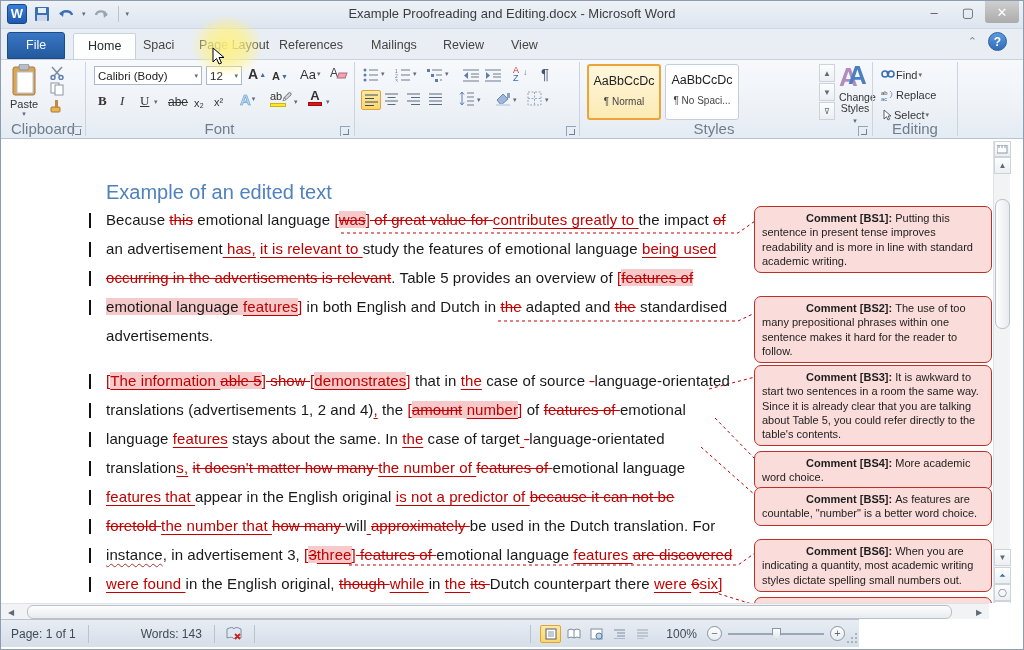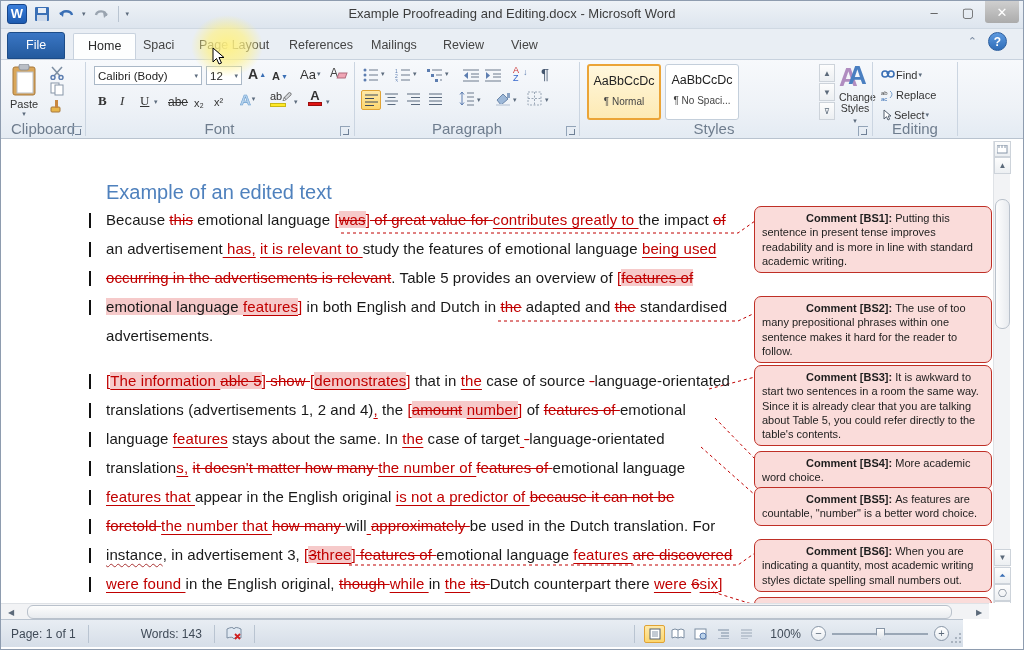--- a/index.html
+++ b/index.html
@@ -92,21 +92,21 @@
   .vbot { position:absolute; left:0; }
 
   
   #hscroll { position:absolute; left:0; top:602px; width:988px; height:16px; background:#f2f3f5; border-top:1px solid #dfe2e6; z-index:4; }
   .hbtn { position:absolute; top:1px; width:16px; height:14px; display:flex; align-items:center; justify-content:center;
     font-size:8px; color:#5c6a7a; }
   #hthumb { position:absolute; left:26px; top:1px; width:925px; height:14px; border-radius:6px;
     background:linear-gradient(#fdfdfd,#e8ebef); border:1px solid #b9c1cb; }
 
   
-  #statusbar { position:absolute; left:0; top:618px; width:962px; height:28px;
+  #statusbar { position:absolute; left:0; top:618px; width:858px; height:28px;
     background:linear-gradient(#e8edf3,#d6dee8); border-top:1px solid #b9c3cf; font-size:12px; color:#3f4a57;
     display:flex; align-items:center; }
   .ssep { width:1px; height:18px; background:#b9c4d1; margin:0 8px; }
   .sitem { padding:0 4px;margin-left:40px; }
   .viewbtn { width:21px; height:18px; display:flex; align-items:center; justify-content:center; margin:0 1px; }
   .zoomwrap { display:flex; align-items:center; gap:6px; }
   .zbtn { width:15px; height:15px; border-radius:50%; border:1px solid #8795a6; color:#5c6a7a;
     font-size:11px; line-height:13px; text-align:center; background:linear-gradient(#fff,#e8ecf1); }
   .ztrack { position:relative; width:96px; height:2px; background:#9aa7b6; }
   .zthumb { position:absolute; left:44px; top:-5px; width:9px; height:12px; background:linear-gradient(#fdfdfd,#dfe4ea);
@@ -155,21 +155,21 @@
     <div class="wbtn">▢</div>
     <div class="wbtn close">✕</div>
   </div>
 </div>
 
 <div id="tabrow">
   <div class="tab file" style="left:6px">File</div>
   <div class="tab active" style="left:72px">Home</div>
   <div class="tab" style="left:128px">Spaci</div>
   <div class="tab" style="left:184px">Page Layout</div>
-  <div class="tab" style="left:274px">References</div>
+  <div class="tab" style="left:264px">References</div>
   <div class="tab" style="left:356px">Mailings</div>
   <div class="tab" style="left:428px">Review</div>
   <div class="tab" style="left:496px">View</div>
 </div>
 <div class="clickglow"></div>
 <div id="cursor">
   <svg width="14" height="20">
       <path d="M1 1 L1 15 L4.5 11.5 L7 17 L9.5 16 L7 10.5 L12 10.5 Z" fill="#fff" stroke="#000" stroke-width="1"></path>
     </svg>
 </div>
@@ -373,21 +373,20 @@
     </div>
       <span class="dd" style="position:absolute;left:158px;top:36px">▾</span>
     <div style="position:absolute;left:172px;top:31px">
       <svg width="15" height="15">
           <rect x="1" y="1" width="13" height="13" fill="none" stroke="#9aa7b6" stroke-dasharray="2,1.5"></rect>
           <line x1="7.5" y1="1" x2="7.5" y2="14" stroke="#9aa7b6" stroke-dasharray="2,1.5"></line>
           <line x1="1" y1="7.5" x2="14" y2="7.5" stroke="#9aa7b6" stroke-dasharray="2,1.5"></line>
         </svg>
     </div>
       <span class="dd" style="position:absolute;left:190px;top:36px">▾</span>
-    <div class="glabel">Paragraph</div>
     <div class="launcher"></div>
   </div>
   <div class="gsep" style="left:578px"></div>
 
   <div class="group" style="left:580px;width:290px">
     <div class="chip sel" style="position:absolute;left:6px;top:4px">
       <div class="s1">AaBbCcDc</div>
         <div class="s2">¶ Normal</div>
     </div>
     <div class="chip" style="position:absolute;left:84px;top:4px">

